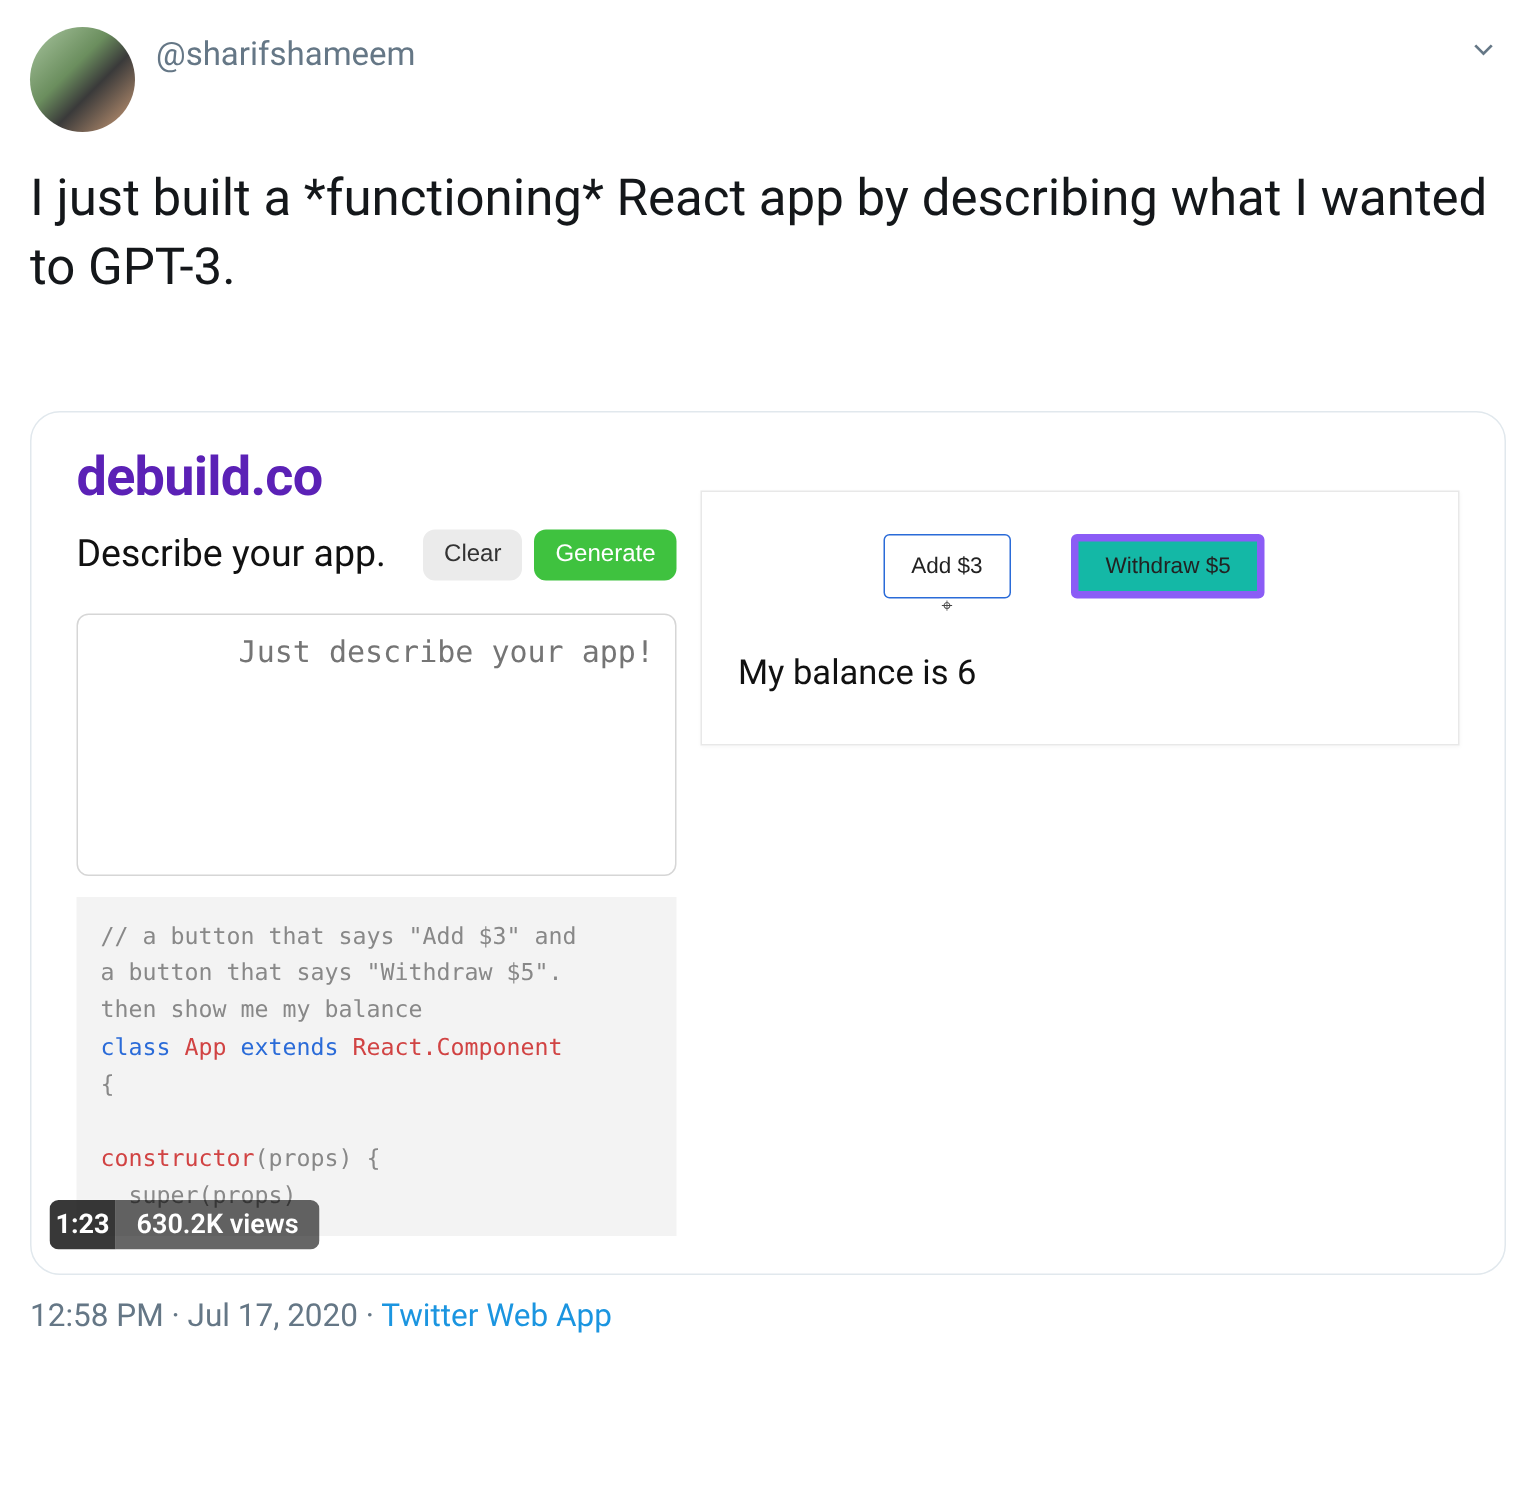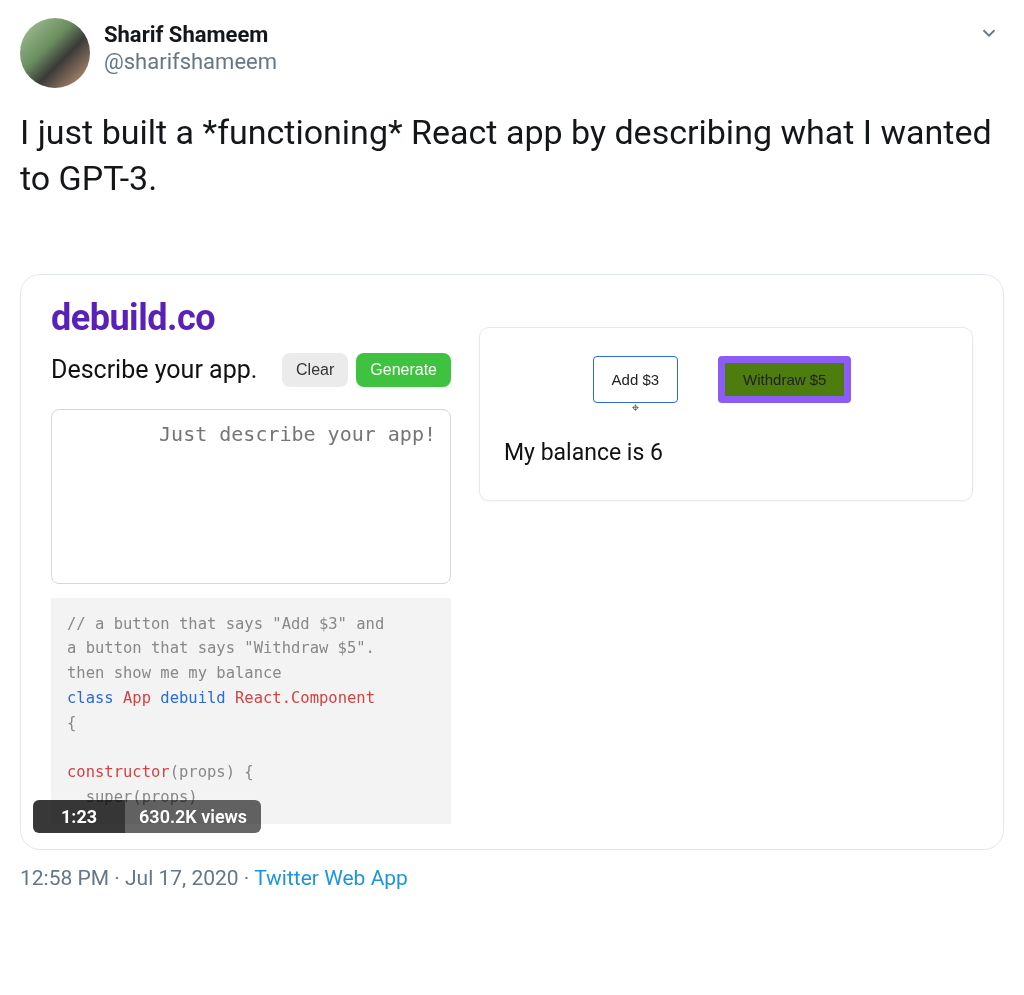--- a/index.html
+++ b/index.html
@@ -55,21 +55,21 @@
     border-radius: 20px;
     overflow: hidden;
     position: relative;
     width: 100%;
     height: 576px;
     background: #fff;
   }
   .media-inner {
     display: flex;
     padding: 22px 30px 0 30px;
-    gap: 28px;
+    gap: 16px;
     height: 100%;
   }
   .left-col { flex: 0 0 400px; }
   .brand {
     font-size: 36px;
     font-weight: 700;
     color: #5b21b6;
     letter-spacing: -0.5px;
   }
   .describe-row {
@@ -126,38 +126,38 @@
   .kw-name { color: #d14343; }
   .kw-ext { color: #2a6bd8; }
   .kw-type { color: #d14343; }
   .kw-ctor { color: #d14343; }
   .right-col {
     flex: 1;
     padding-top: 30px;
   }
   .preview-card {
     border: 1px solid #e8e8e8;
-    border-radius: 10px;
+    border-radius: 0;
     padding: 28px 32px 34px 24px;
     box-shadow: 0 1px 3px rgba(0,0,0,0.04);
     background: #fff;
   }
   .preview-buttons {
     display: flex;
     justify-content: center;
     gap: 40px;
     margin-bottom: 36px;
   }
   .pv-btn {
     font-size: 15px;
     padding: 8px 18px;
     border-radius: 4px;
     cursor: pointer;
-    background: #4d7c0f;
-    border: 7px solid #8b5cf6;
+    background: #14b8a6;
+    border: 5px solid #8b5cf6;
     color: #222;
     position: relative;
   }
   .pv-btn.selected {
     background: #fff;
     border: 1.5px solid #2a6bd8;
   }
   .cursor-icon {
     position: absolute;
     bottom: -14px;
@@ -177,21 +177,21 @@
     display: flex;
     border-radius: 6px;
     overflow: hidden;
     box-shadow: 0 0 0 1px rgba(255,255,255,0.15);
   }
   .video-time {
     background: rgba(0,0,0,0.78);
     color: #fff;
     font-size: 18px;
     font-weight: 700;
-    padding: 6px 28px;
+    padding: 6px 4px;
   }
   .video-views {
     background: rgba(0,0,0,0.60);
     color: #fff;
     font-size: 18px;
     font-weight: 600;
     padding: 6px 14px;
   }
   .tweet-meta {
     margin-top: 16px;
@@ -199,21 +199,20 @@
     color: #657786;
   }
   .meta-source { color: #1b95e0; }
 </style>
 </head>
 <body>
 
 <div class="tweet-header">
   <div class="avatar"></div>
   <div class="user-block">
-    <div class="display-name">Sharif Shameem</div>
     <div class="handle">@sharifshameem</div>
   </div>
   <div class="dropdown-caret">
     <svg viewBox="0 0 24 24" fill="none" stroke="currentColor" stroke-width="2">
         <polyline points="6 9 12 15 18 9"></polyline>
       </svg>
   </div>
 </div>
 
 <div class="tweet-body">
@@ -230,21 +229,21 @@
         <div class="describe-label">Describe your app.</div>
         <button class="btn btn-clear">Clear</button>
         <button class="btn btn-generate">Generate</button>
       </div>
 
       <textarea class="textarea" placeholder="Just describe your app!" style=""></textarea>
 
       <div class="code-block"><span>// a button that says "Add $3" and</span>
 <span>a button that says "Withdraw $5".</span>
 <span>then show me my balance</span>
-<span class="kw-class">class</span> <span class="kw-name">App</span> <span class="kw-ext">debuild</span> <span class="kw-type">React.Component</span>
+<span class="kw-class">class</span> <span class="kw-name">App</span> <span class="kw-ext">extends</span> <span class="kw-type">React.Component</span>
 <span>{</span>
 
 <span class="kw-ctor">constructor</span><span>(props) {</span>
   <span>super(props)</span></div>
     </div>
 
     <div class="right-col">
       <div class="preview-card">
         <div class="preview-buttons">
           <button class="pv-btn selected">

